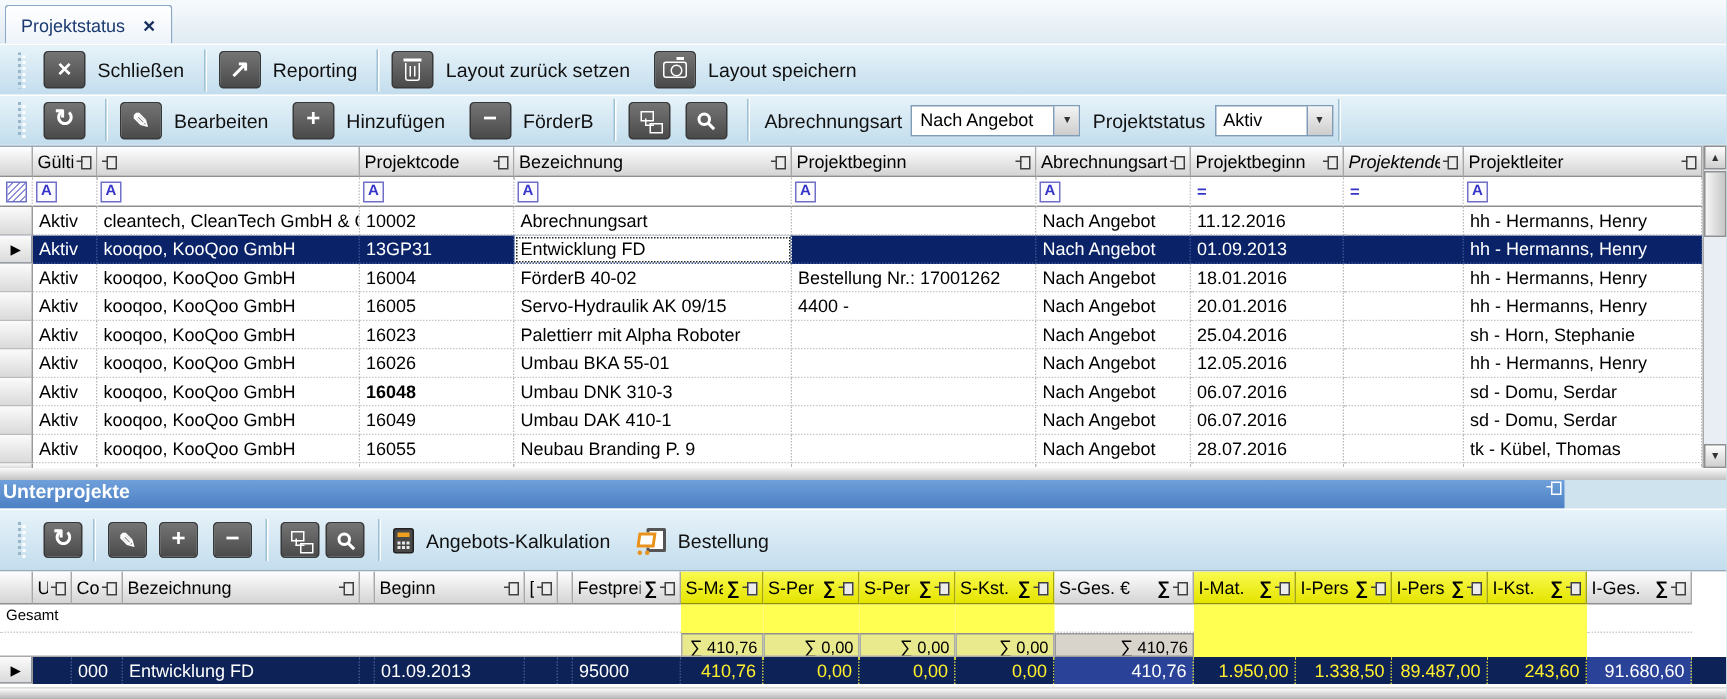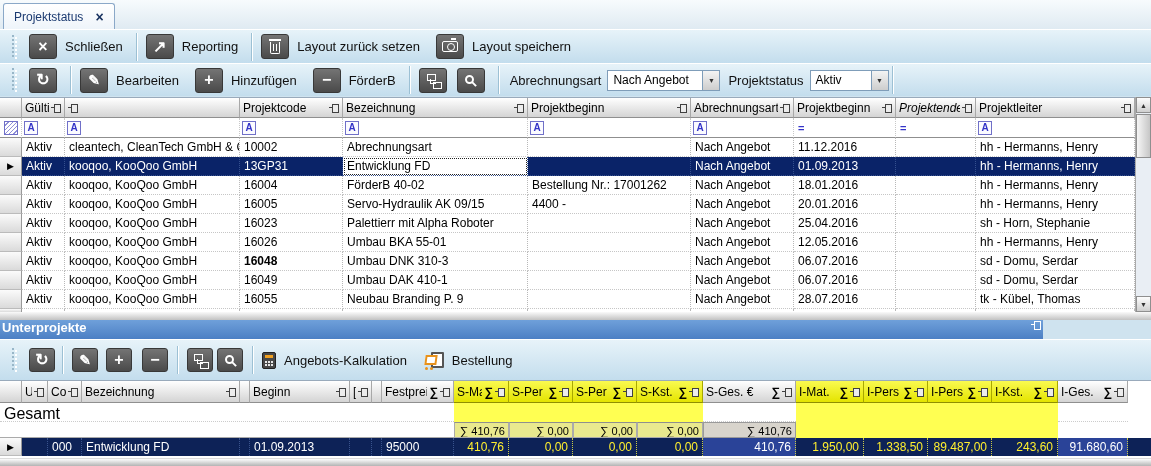--- a/index.html
+++ b/index.html
@@ -101,21 +101,21 @@
   #splitter{position:absolute;left:0;top:312px;width:1151px;height:8px;background:linear-gradient(#fafafa,#c2c2c2)}
 
   
   #subheader{position:absolute;left:0;top:320px;width:1043px;height:19px;display:flex;
              background:linear-gradient(#6fa0da,#4c7fc4);color:#fff;font-weight:bold;font-size:13px;padding:0 2px}
   #subheader .pin{margin-left:auto}
   #subtoolbar{top:339px;height:41px}
   #subgrid{position:absolute;left:0;top:380px;width:1151px;height:78px;background:#fff;overflow:hidden;border-top:1px solid #9ab}
 
   .srow-group{display:flex;height:19px;background:#fff}
-  .sg-left{padding:2px 4px 0;font-size:16px;border-bottom:1px dotted #cccccc;flex:none}
+  .sg-left{padding:2px 4px 0;font-size:10px;border-bottom:1px dotted #cccccc;flex:none}
   .ycell{flex:none;height:100%}
   .ycell.on{background:#ffff52}
   .srow-sum{display:flex;height:16px;background:#fff}
   .sumcell{flex:none;font-size:11px;text-align:right;padding:1px 3px 0;overflow:hidden;white-space:nowrap}
   .sumcell.val{background:#e9e98e;border:1px solid #ababab;border-top-color:#8f8f8f}
   .sumcell.gray{background:#d8d4cc;border:1px solid #9a9a9a;font-weight:normal}
   .sumcell.band{background:#ffff52}
   .srow-data{display:flex;height:18px;background:#0d2257;color:#fff}
   .scell{border-right:1px dotted #3a548e;padding:2px 4px 0;font-size:12px;white-space:nowrap;overflow:hidden;flex:none}
   .scell.num{text-align:right;border-right:1px dotted #cccc44}

